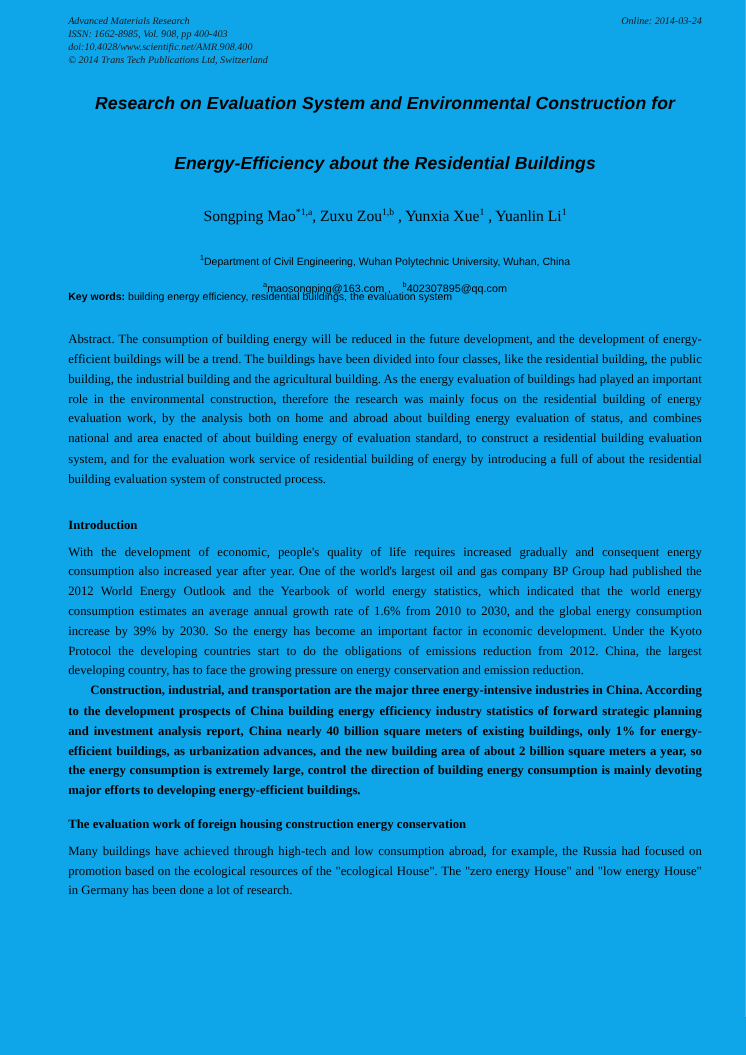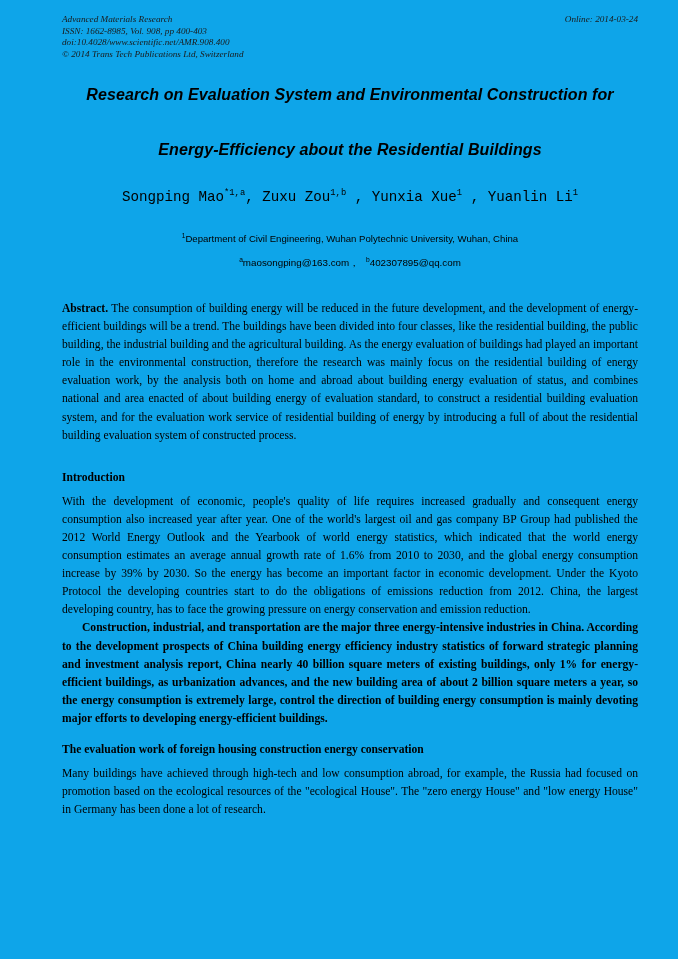--- a/index.html
+++ b/index.html
@@ -58,21 +58,21 @@
     font-size: 16px;
     line-height: 17px;
     letter-spacing: 0.1px;
     margin: 0;
     font-style: italic;
   }
   .doc-title .tline { display: block; }
   .doc-title .tline + .tline { margin-top: 38px; }
 
   .authors {
-    font-family: Liberation Mono, monospace;
+    font-family: Liberation Serif, serif;
     font-size: 14.2px;
     line-height: 18px;
     margin-top: 30px;
     white-space: nowrap;
   }
   .authors sup {
     font-size: 0.62em;
     vertical-align: super;
     line-height: 0;
   }
@@ -123,21 +123,21 @@
   }
   .para {
     font-family: "Liberation Serif", "DejaVu Serif", serif;
     font-size: 11.6px;
     line-height: 18.1px;
     text-align: justify;
     text-justify: inter-word;
     margin: 0;
     hyphens: none;
   }
-  .para b { font-weight: bold; }
+  .para b { font-weight: normal; }
   .para.indent { text-indent: 20px; font-weight: bold; }
   .spacer-lg { height: 25px; }
   .spacer-md { height: 14px; }
   .spacer-sm { height: 7px; }
 
   .sec-head {
     font-family: "Liberation Serif", "DejaVu Serif", serif;
     font-size: 11.6px;
     line-height: 16px;
     font-weight: bold;
@@ -168,20 +168,21 @@
       <span class="tline">Energy-Efficiency about the Residential Buildings</span>
     </h1>
 
     <div class="authors"><span>Songping Mao</span><sup>*1,a</sup><span>, </span><span>Zuxu Zou</span><sup>1,b</sup><span> , </span><span>Yunxia Xue</span><sup>1</sup><span> , </span><span>Yuanlin Li</span><sup>1</sup></div>
 
     <div class="affil"><sup>1</sup><span>Department of Civil Engineering, Wuhan Polytechnic University, Wuhan, China</span></div>
 
     <div class="emails"><sup>a</sup><span>maosongping@163.com，</span><span class="gap"></span><sup>b</sup><span>402307895@qq.com</span></div>
   </div>
 
+  <div class="keywords"><b>Key words:</b><span> building energy efficiency, residential buildings, the evaluation system</span></div>
 
   <div class="body-col">
 
     <p class="para"><b>Abstract.</b><span> The consumption of building energy will be reduced in the future development, and the development of energy-efficient buildings will be a trend. The buildings have been divided into four classes, like the residential building, the public building, the industrial building and the agricultural building. As the energy evaluation of buildings had played an important role in the environmental construction, therefore the research was mainly focus on the residential building of energy evaluation work, by the analysis both on home and abroad about building energy evaluation of status, and combines national and area enacted of about building energy of evaluation standard, to construct a residential building evaluation system, and for the evaluation work service of residential building of energy by introducing a full of about the residential building evaluation system of constructed process.</span></p>
 
     <div class="spacer-lg"></div>
 
     <h2 class="sec-head">Introduction</h2>
     <div class="spacer-sm"></div>
     <p class="para">With the development of economic, people's quality of life requires increased gradually and consequent energy consumption also increased year after year. One of the world's largest oil and gas company BP Group had published the 2012 World Energy Outlook and the Yearbook of world energy statistics, which indicated that the world energy consumption estimates an average annual growth rate of 1.6% from 2010 to 2030, and the global energy consumption increase by 39% by 2030. So the energy has become an important factor in economic development. Under the Kyoto Protocol the developing countries start to do the obligations of emissions reduction from 2012. China, the largest developing country, has to face the growing pressure on energy conservation and emission reduction.</p>

